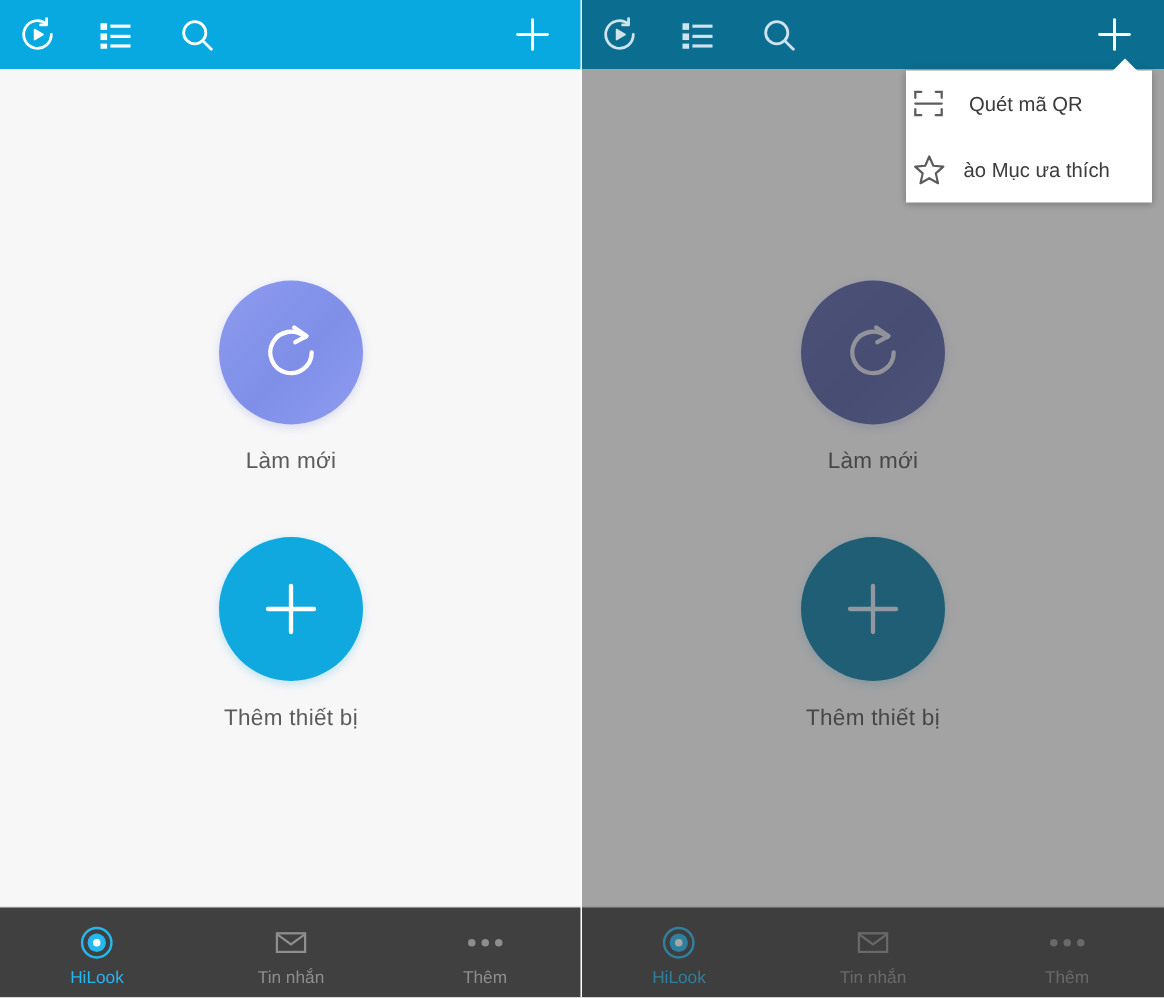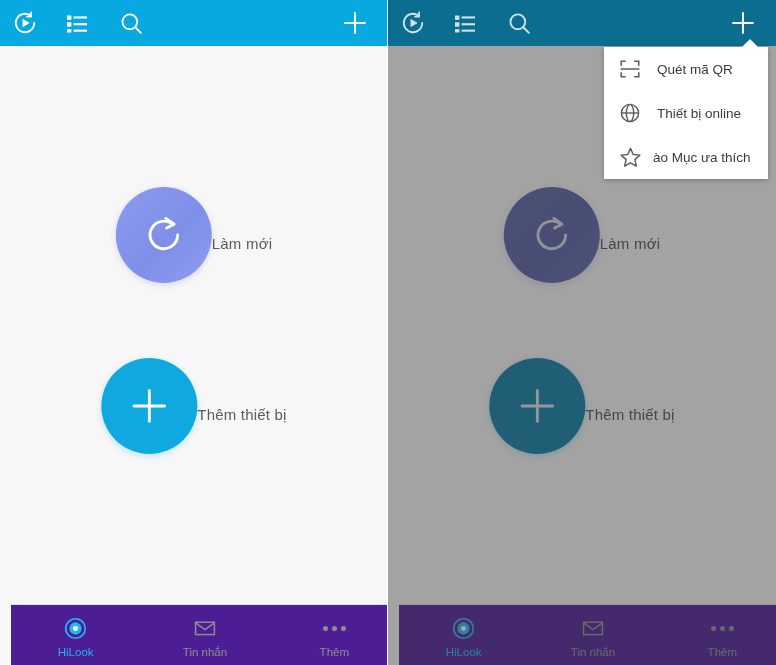--- a/index.html
+++ b/index.html
@@ -74,21 +74,21 @@
     top: 46px;
     width: 388px;
     height: 572px;
   }
 
   .big-btn {
     position: absolute;
     left: 50%;
     transform: translateX(-50%);
     display: flex;
-    flex-direction: row;
+    flex-direction: column;
     align-items: center;
   }
   .refresh-wrap { top: 141px; }
   .add-wrap     { top: 312px; }
 
   .circle {
     width: 96px;
     height: 96px;
     border-radius: 50%;
     display: flex;
@@ -116,25 +116,25 @@
     font-size: 15px;
     color: #5b5b5b;
     letter-spacing: 0.2px;
     white-space: nowrap;
   }
   .panel-right .btn-label { color: #4f4f4f; }
 
   
   .tabbar {
     position: absolute;
-    left: 11px;
+    left: 0;
     bottom: 0;
     width: 388px;
     height: 60px;
-    background: #4c1d95;
+    background: #404040;
     border-top: 1px solid #e3e3e3;
     display: flex;
     z-index: 5;
   }
   .tab {
     flex: 1;
     display: flex;
     flex-direction: column;
     align-items: center;
     justify-content: center;
@@ -195,21 +195,20 @@
     width: 0;
     height: 0;
     border-left: 9px solid transparent;
     border-right: 9px solid transparent;
     border-bottom: 9px solid #ffffff;
   }
   .menu-item {
     display: flex;
     align-items: center;
     height: 44px;
-    padding-left: 11px;
   }
   .menu-icon {
     width: 30px;
     height: 30px;
     display: flex;
     align-items: center;
     justify-content: center;
     flex: 0 0 30px;
   }
   .menu-text {
@@ -445,30 +444,20 @@
               <path d="M16.8 4.2 H20.8 V8.2"></path>
               <path d="M20.8 15.8 V19.8 H16.8"></path>
               <path d="M7.2 19.8 H3.2 V15.8"></path>
               <line x1="3.2" y1="12" x2="20.8" y2="12"></line>
             </svg>
           </div>
           <div class="menu-text">Quét mã QR</div>
         </div>
 
 
-        <div class="menu-item">
-          <div class="menu-icon">
-            <svg width="24" height="24" viewBox="0 0 24 24" fill="none" stroke="#5c5c5c" stroke-width="1.4">
-              <circle cx="12" cy="12" r="8.6"></circle>
-              <ellipse cx="12" cy="12" rx="3.7" ry="8.6"></ellipse>
-              <line x1="3.4" y1="12" x2="20.6" y2="12"></line>
-            </svg>
-          </div>
-          <div class="menu-text">Thiết bị online</div>
-        </div>
 
         <div class="menu-item menu-item-clipped">
           <div class="menu-icon">
             <svg width="25" height="25" viewBox="0 0 24 24" fill="none" stroke="#5c5c5c" stroke-width="1.4" stroke-linejoin="round">
               <path d="M12 3.2 L14.6 9.1 L21 9.7 L16.2 14 L17.6 20.3 L12 17.1 L6.4 20.3 L7.8 14 L3 9.7 L9.4 9.1 Z"></path>
             </svg>
           </div>
           <div class="menu-text">Vào Mục ưa thích</div>
         </div>
 

